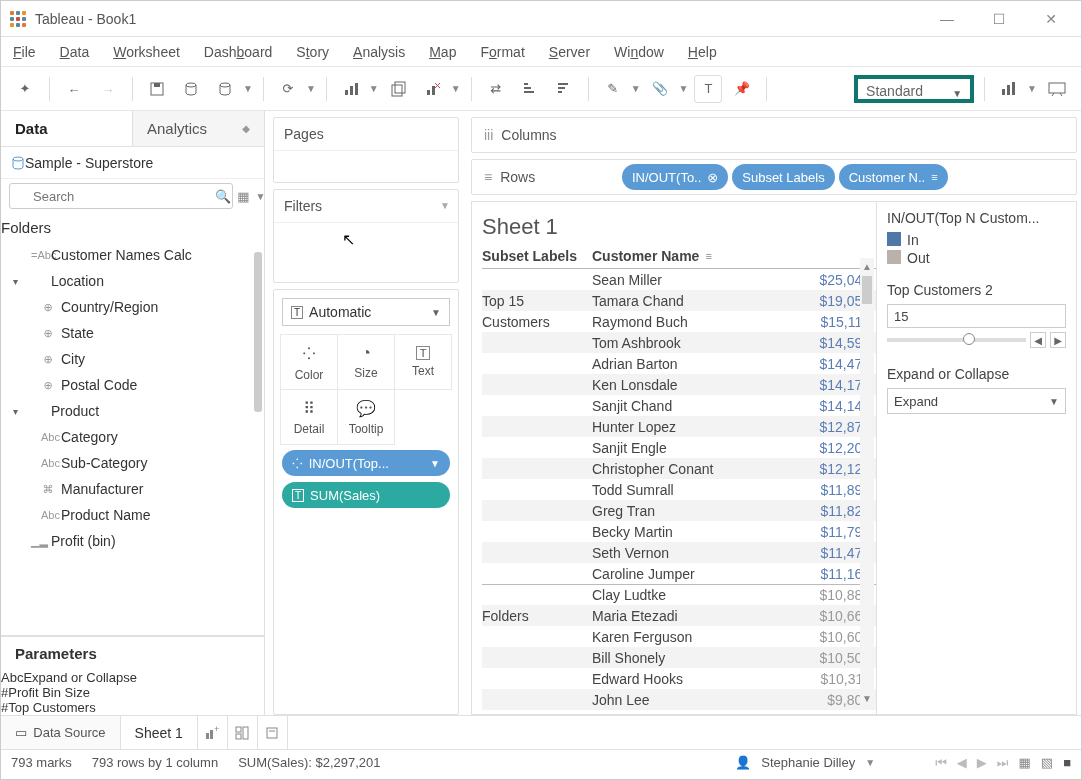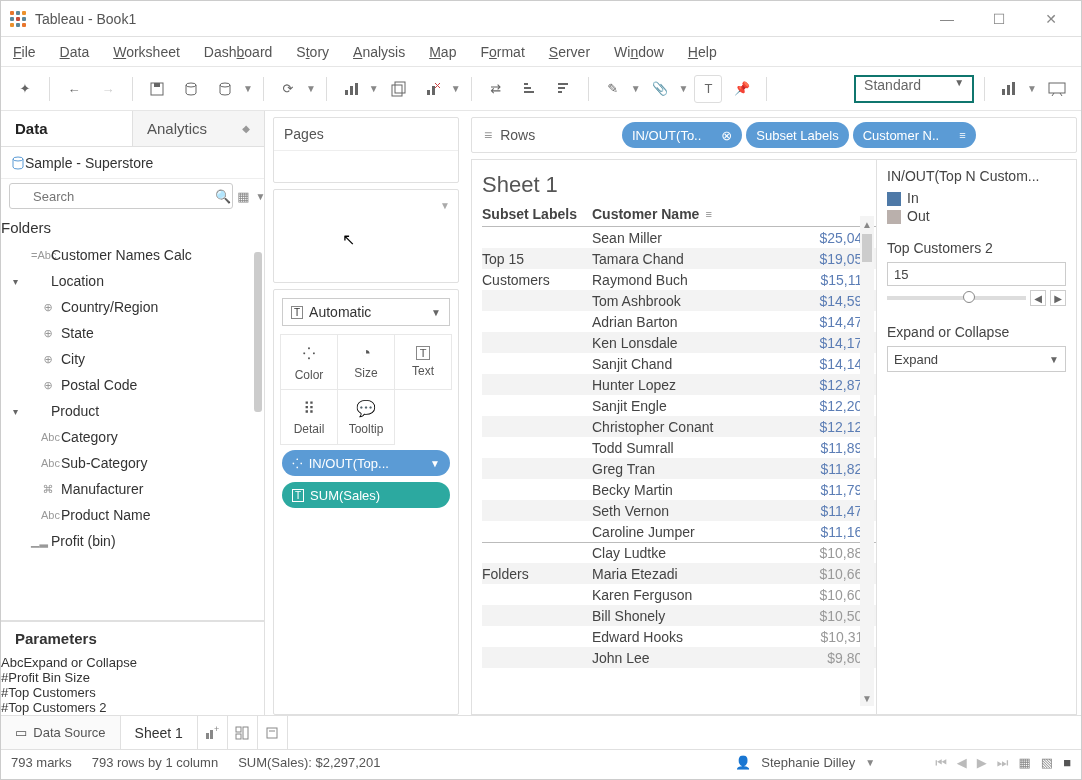--- a/index.html
+++ b/index.html
@@ -10,21 +10,21 @@
 .titlebar .title { color:#555; font-size:14px; }
 .winbtns { margin-left:auto; display:flex; gap:24px; color:#888; font-size:14px; padding-right:8px;}
 .winbtns div { width:28px; text-align:center; cursor:default; }
 .menubar { height:30px; display:flex; align-items:center; gap:24px; padding:0 12px; color:#555; border-bottom:1px solid #e6e6e6; font-size:14px;}
 .menubar span { cursor:default; }
 .menubar span u { text-decoration:underline; }
 .toolbar { height:44px; display:flex; align-items:center; padding:0 10px; gap:6px; border-bottom:1px solid #e6e6e6; color:#666; }
 .toolbar .tbtn { width:28px; height:28px; display:flex; align-items:center; justify-content:center; border-radius:3px; }
 .toolbar .sep { width:1px; height:24px; background:#ddd; margin:0 4px;}
 .toolbar .dd { font-size:10px; color:#888; margin-left:-2px;}
-.toolbar .fitbox { margin-left:auto; border:2px solid #0f766e; height:28px; width:120px; display:flex; align-items:flex-start; padding:0 8px; font-size:14px;}
+.toolbar .fitbox { margin-left:auto; border:4px solid #0f766e; height:28px; width:120px; display:flex; align-items:flex-end; padding:0 8px; font-size:14px;}
 .toolbar .fitbox .caret { margin-left:auto; font-size:10px; color:#666;}
 .main { display:flex; height:604px; }
 .leftcol { width:264px; display:flex; flex-direction:column; border-right:1px solid #e0e0e0; }
 .datatabs { display:flex; height:36px; border-bottom:1px solid #e0e0e0; }
 .datatabs .tab { flex:1; display:flex; align-items:center; padding:0 14px; font-size:15px; }
 .datatabs .tab.active { font-weight:600; color:#222; }
 .datatabs .tab.inactive { background:#f5f5f5; border-left:1px solid #e0e0e0; color:#555;}
 .datasource { height:32px; display:flex; align-items:center; padding:0 10px; font-size:14px; border-bottom:1px solid #eee;}
 .searchrow { display:flex; align-items:center; padding:4px 8px; gap:6px;}
 .searchrow input { flex:1; height:26px; border:1px solid #ccc; border-radius:3px; padding:0 23px; font-size:13px;}
@@ -52,21 +52,21 @@
 .pill { height:26px; border-radius:13px; display:flex; align-items:center; padding:0 10px; margin:6px 8px 0 8px; color:#fff; font-size:13px; gap:6px;}
 .pill.blue { background:#5b9bd5; }
 .pill.teal { background:#2ca9a0; }
 .pill .dd { margin-left:auto; font-size:10px;}
 .rightcol { flex:1; display:flex; flex-direction:column; padding-left:8px; }
 .shelves-top { }
 .shelf-h { display:flex; align-items:center; height:36px; border:1px solid #e0e0e0; border-radius:2px; margin:6px 4px 0 0;}
 .shelf-h .label { width:150px; padding:0 12px; display:flex; align-items:center; gap:8px; color:#555; font-size:14px;}
 .shelf-h .label .gicon { color:#999; }
 .shelf-h .pills { display:flex; gap:4px; align-items:center; flex:1; padding-right:6px;}
-.rpill { height:26px; border-radius:13px; background:#5b9bd5; color:#fff; display:flex; align-items:center; padding:0 10px; font-size:13px; gap:20px;}
+.rpill { height:26px; border-radius:13px; background:#5b9bd5; color:#fff; display:flex; align-items:center; padding:0 10px; font-size:13px; gap:6px;}
 .rpill .x { font-size:13px; }
 .rpill .sort { font-size:11px; }
 .viz-area { display:flex; flex:1; margin:6px 4px 0 0; border:1px solid #e0e0e0; overflow:hidden;}
 .sheet { flex:1; padding:8px 0 0 10px; position:relative;}
 .sheet h2 { font-size:22px; font-weight:400; color:#555; padding:4px 0 8px 0;}
 .theaders { display:flex; border-bottom:1px solid #bbb; padding-bottom:4px; font-weight:600; font-size:14px; color:#444;}
 .theaders .h1 { width:110px;}
 .theaders .h2 { flex:1; display:flex; align-items:center; gap:6px;}
 .trow { display:flex; height:21px; align-items:center; font-size:14px;}
 .trow .c1 { width:110px; color:#444;margin-top:42px;}
@@ -74,21 +74,21 @@
 .trow .c3 { width:78px; text-align:right; padding-right:6px;}
 .trow.top .c3 { color:#5b7db5; }
 .trow.oth .c3 { color:#999; }
 .trow.alt { background:#f3f3f3; }
 .group-sep { border-top:1px solid #bbb; }
 .sheet-scroll { position:absolute; right:2px; top:56px; bottom:8px; width:14px; background:#f4f4f4;}
 .sheet-scroll .arrow { height:16px; display:flex; align-items:center; justify-content:center; color:#888; font-size:10px;}
 .sheet-scroll .thumb { position:absolute; top:18px; height:28px; left:2px; right:2px; background:#ccc;}
 .ctrlcol { width:200px; border-left:1px solid #e0e0e0; padding:8px 10px; font-size:14px; color:#444;}
 .ctrlcol .ctitle { font-size:14px; margin-bottom:6px;}
-.legend-row { display:flex; align-items:flex-end; gap:6px; margin:2px 0;}
+.legend-row { display:flex; align-items:flex-start; gap:6px; margin:2px 0;}
 .legend-row .sw { width:14px; height:14px;}
 .ctrlcol .field { border:1px solid #ccc; height:24px; padding:0 6px; display:flex; align-items:center; margin:4px 0; font-size:13px;}
 .slider { display:flex; align-items:center; gap:4px; margin-bottom:12px;}
 .slider .track { flex:1; height:4px; background:#ddd; position:relative;}
 .slider .knob { width:12px; height:12px; border-radius:50%; background:#fff; border:1px solid #888; position:absolute; top:-5px; left:55%;}
 .slider .sb { width:16px; height:16px; border:1px solid #ccc; display:flex; align-items:center; justify-content:center; font-size:10px; color:#666;}
 .ctrlcol select, .ctrlcol .selectlike { width:100%; height:26px; border:1px solid #ccc; padding:0 6px; display:flex; align-items:center; font-size:13px;}
 .ctrlcol .selectlike .caret { margin-left:auto; font-size:10px; color:#666;}
 .bottombar { height:34px; border-top:1px solid #e0e0e0; display:flex; align-items:center; }
 .bottombar .ds { padding:0 14px; color:#555; display:flex; align-items:center; gap:6px; height:100%; border-right:1px solid #e0e0e0; background:#fafafa;}
@@ -313,29 +313,29 @@
           <span class="chev"></span>
           <span class="ficon">▁▂</span>
           <span>Profit (bin)</span>
         </div>
       </div>
     <div class="params-hdr">Parameters</div>
     <div id="params">
         <div class="item"><span class="chev"></span><span class="ficon">Abc</span><span>Expand or Collapse</span></div>
         <div class="item"><span class="chev"></span><span class="ficon">#</span><span>Profit Bin Size</span></div>
         <div class="item"><span class="chev"></span><span class="ficon">#</span><span>Top Customers</span></div>
-        <div class="item"><span class="chev"></span><span class="ficon">#</span><span>Top Customers 2</span></div>
       </div>
   </div>
 
   <div class="midcol">
     <div class="shelf pages">
       <div class="shelf-title">Pages</div>
     </div>
     <div class="shelf filters" style="position:relative">
+      <div class="shelf-title">Filters</div>
       <span class="farrow">▼</span>
       <div class="cursor" style="position:absolute;left:68px;top:40px">↖</div>
     </div>
     <div class="shelf marks" style="flex:1; padding-bottom:8px;">
       <div class="marks-dd">
         <span style="border:1px solid #888;font-size:10px;padding:0 2px;margin-right:6px">T</span>
         <span>Automatic</span>
           <span class="caret">▼</span>
       </div>
       <div class="markbtns">
@@ -367,20 +367,27 @@
       </div>
       <div class="pill teal">
         <span style="border:1px solid #fff;font-size:10px;padding:0 2px">T</span>
         <span>SUM(Sales)</span>
       </div>
     </div>
   </div>
 
   <div class="rightcol">
     <div class="shelves-top">
+      <div class="shelf-h">
+        <div class="label">
+            <span class="gicon">iii</span>
+            <span>Columns</span>
+          </div>
+        <div class="pills"></div>
+      </div>
       <div class="shelf-h">
         <div class="label">
             <span class="gicon">≡</span>
             <span>Rows</span>
           </div>
         <div class="pills">
           <div class="rpill">
               <span>IN/OUT(To..</span>
               <span class="x">⊗</span>
             </div>

